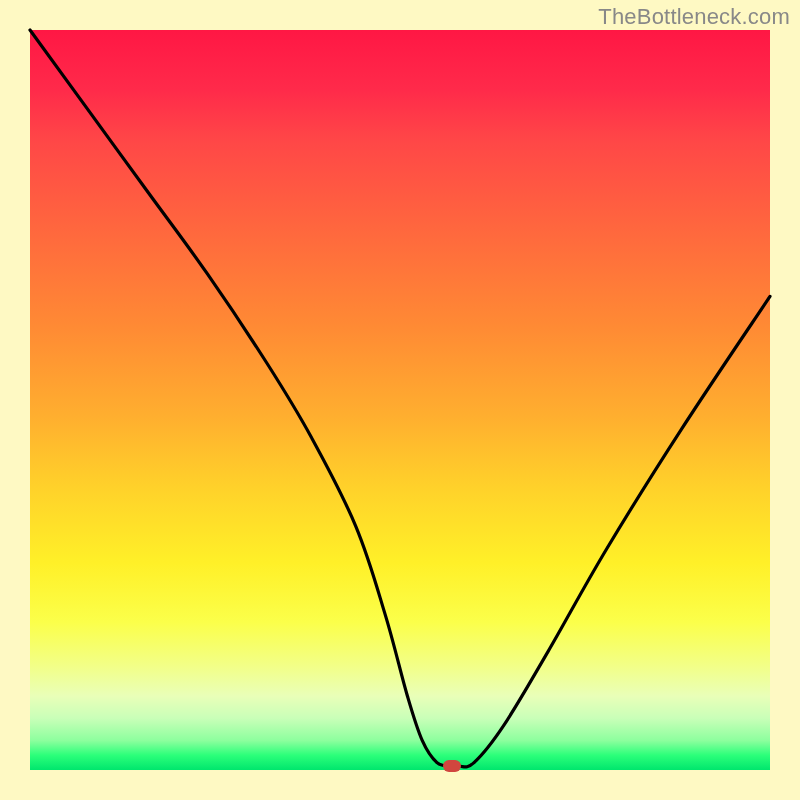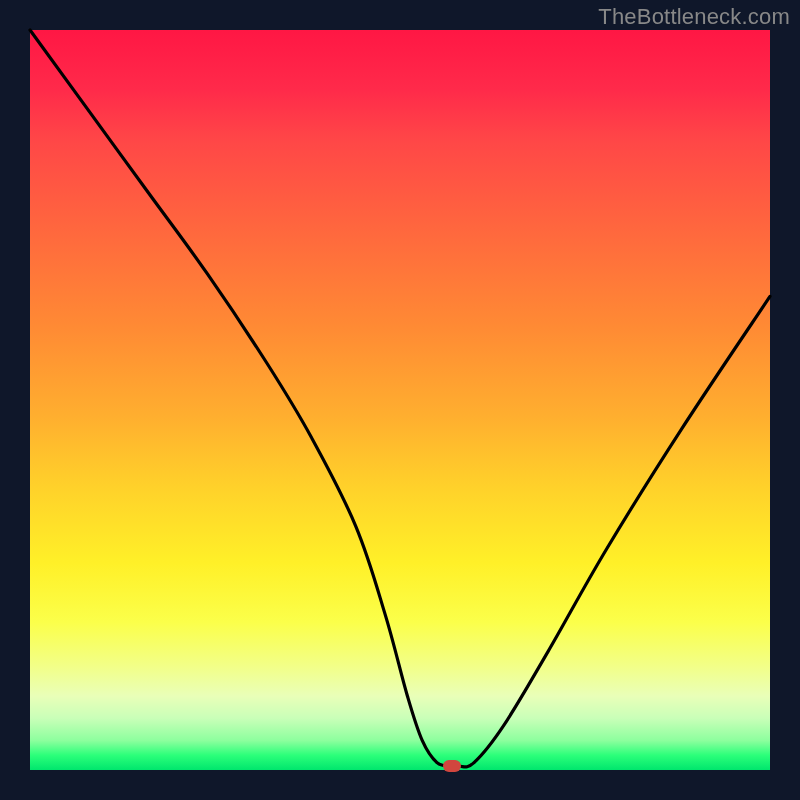--- a/index.html
+++ b/index.html
@@ -8,21 +8,21 @@
     width: 800px;
     height: 800px;
     background: #000;
     overflow: hidden;
     font-family: Arial, Helvetica, sans-serif;
   }
   .frame {
     position: relative;
     width: 800px;
     height: 800px;
-    background: #0f172a;
+    background: #fef9c3;
   }
   .plot-area {
     position: absolute;
     left: 30px;
     top: 30px;
     width: 740px;
     height: 740px;
     
     background: linear-gradient(
       to bottom,

